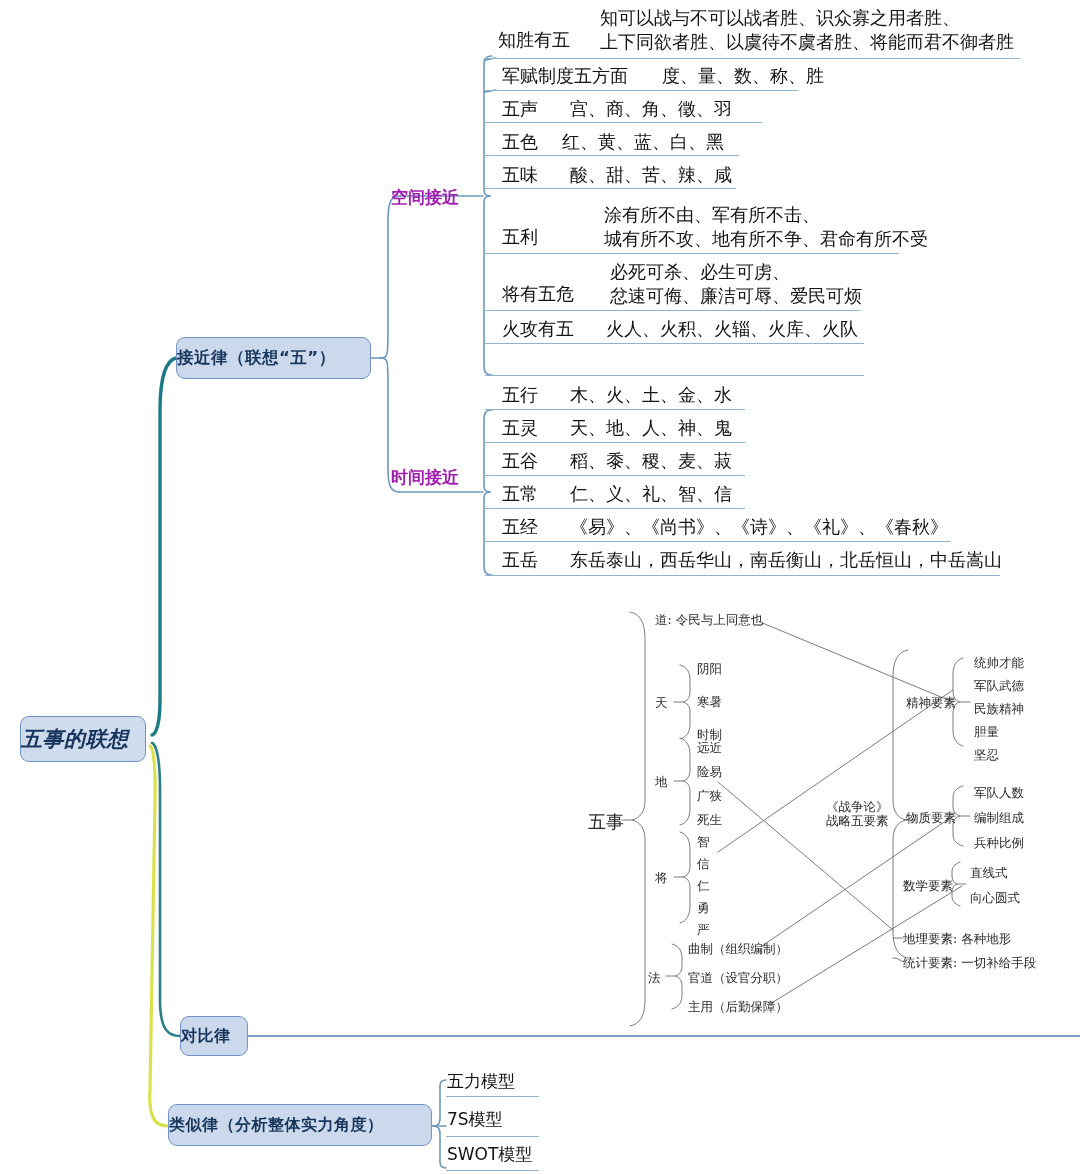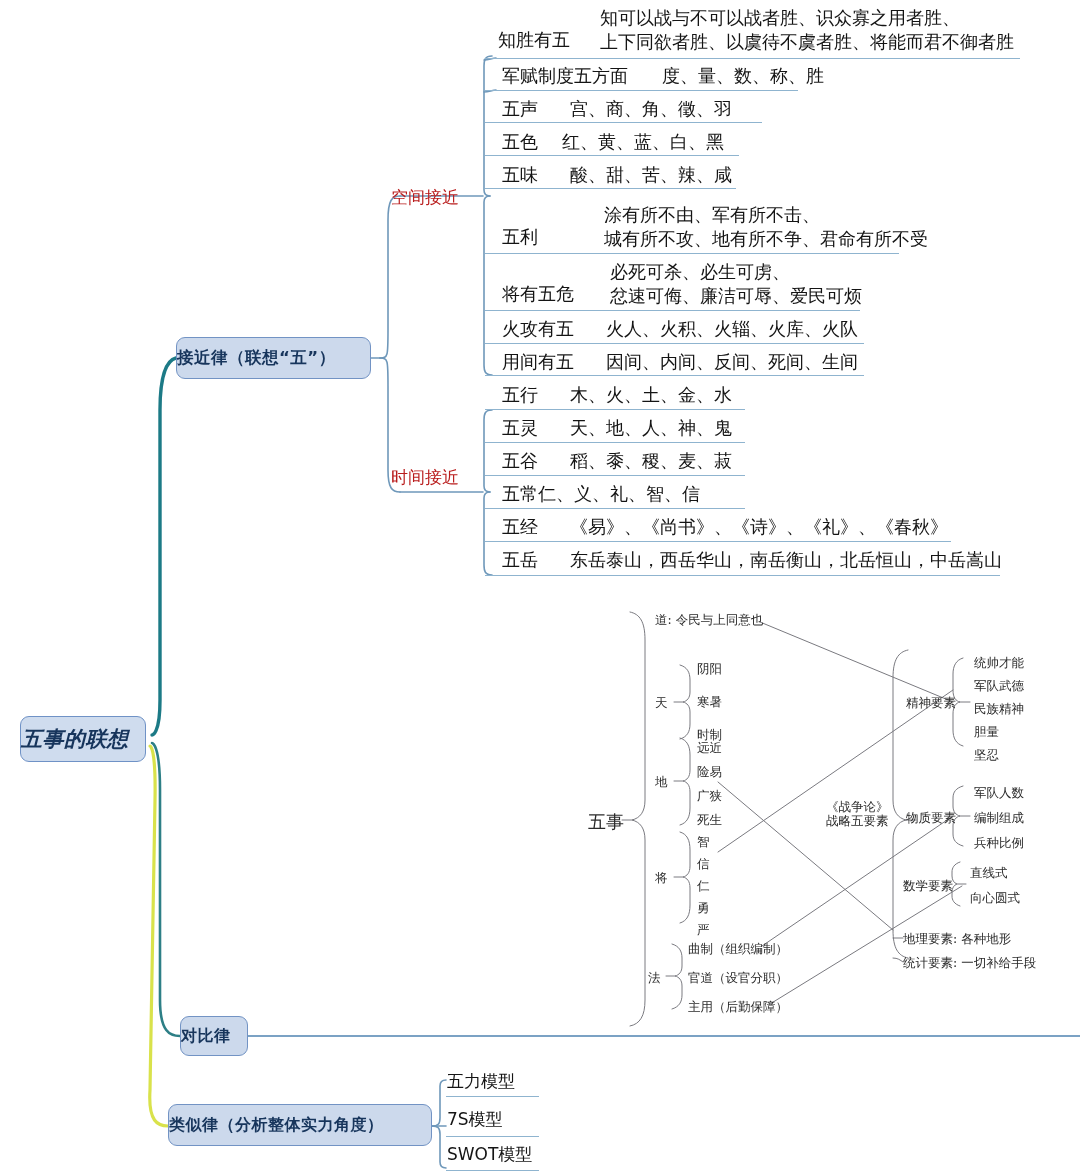--- a/index.html
+++ b/index.html
@@ -46,23 +46,24 @@
     font-size: 21px;
     font-style: italic;
   }
   .node.lvl1 { font-size: 16.5px; }
   .node.small { font-size: 16px; }
 
   
   .plabel {
     position: absolute;
     font-size: 17px;
-    color: #b91c1c;
+    color: #a21caf;
     white-space: nowrap;
     z-index: 4;
+    font-weight: bold;
   }
 
   
   .row {
     position: absolute;
     z-index: 4;
     display: flex;
     align-items: flex-end;
     white-space: nowrap;
   }
@@ -278,40 +279,36 @@
   <div class="row" style="left:610px; top:260px; flex-direction:column; align-items:flex-start;">
     <span class="rv">必死可杀、必生可虏、</span>
     <span class="rv">忿速可侮、廉洁可辱、爱民可烦</span>
   </div>
 
   <div class="row" style="left:502px; top:317px;">
     <span class="rk">火攻有五</span>
     <span class="rv" style="margin-left:32px;">火人、火积、火辎、火库、火队</span>
   </div>
 
-  <div class="row" style="left:502px; top:350px;">
-    <span class="rk">用间有五</span>
-    <span class="rv" style="margin-left:32px;">因间、内间、反间、死间、生间</span>
-  </div>
 
   <div class="row" style="left:502px; top:383px;">
     <span class="rk">五行</span>
     <span class="rv" style="margin-left:32px;">木、火、土、金、水</span>
   </div>
   <div class="row" style="left:502px; top:416px;">
     <span class="rk">五灵</span>
     <span class="rv" style="margin-left:32px;">天、地、人、神、鬼</span>
   </div>
   <div class="row" style="left:502px; top:449px;">
     <span class="rk">五谷</span>
     <span class="rv" style="margin-left:32px;">稻、黍、稷、麦、菽</span>
   </div>
   <div class="row" style="left:502px; top:482px;">
     <span class="rk">五常</span>
-    <span class="rv" style="">仁、义、礼、智、信</span>
+    <span class="rv" style="margin-left:32px;">仁、义、礼、智、信</span>
   </div>
   <div class="row" style="left:502px; top:515px;">
     <span class="rk">五经</span>
     <span class="rv" style="margin-left:32px;">《易》、《尚书》、《诗》、《礼》、《春秋》</span>
   </div>
   <div class="row" style="left:502px; top:548px;">
     <span class="rk">五岳</span>
     <span class="rv" style="margin-left:32px;">东岳泰山，西岳华山，南岳衡山，北岳恒山，中岳嵩山</span>
   </div>
 

